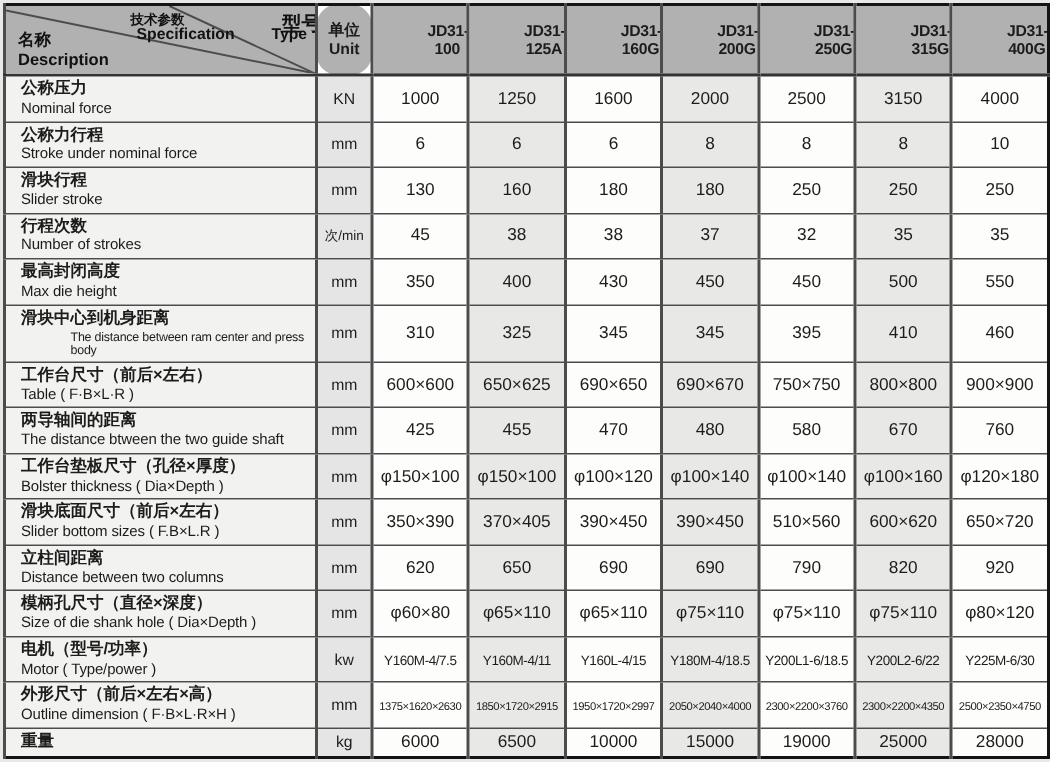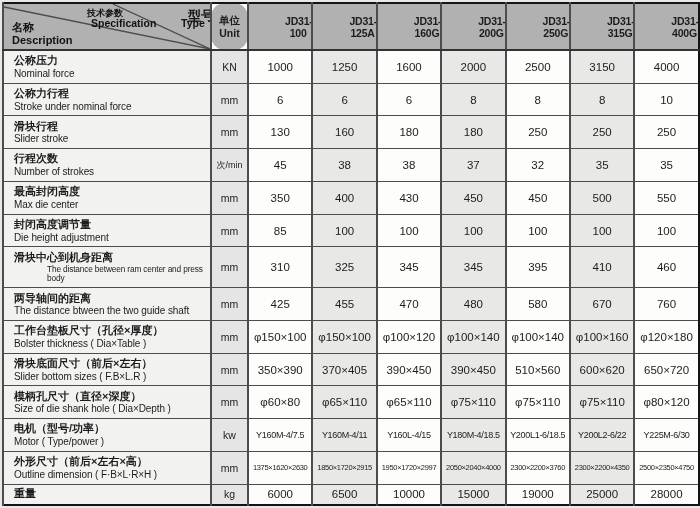--- a/index.html
+++ b/index.html
@@ -150,77 +150,77 @@
       <td>38</td>
       <td>38</td>
       <td>37</td>
       <td>32</td>
       <td>35</td>
       <td>35</td>
     </tr>
     <tr>
       <td class="label">
           <div class="zh">最高封闭高度</div>
-          <div class="en">Max die center</div>
+          <div class="en">Max die height</div>
         </td>
       <td class="unit">mm</td>
       <td>350</td>
       <td>400</td>
       <td>430</td>
       <td>450</td>
       <td>450</td>
       <td>500</td>
       <td>550</td>
     </tr>
     <tr>
       <td class="label">
-          <div class="zh">封闭高度调节量</div>
-          <div class="en">Die height adjustment</div>
-        </td>
-      <td class="unit">mm</td>
-      <td>85</td>
-      <td>100</td>
-      <td>100</td>
-      <td>100</td>
-      <td>100</td>
-      <td>100</td>
-      <td>100</td>
-    </tr>
-    <tr>
-      <td class="label">
           <div class="zh">滑块中心到机身距离</div>
           <div class="en en-small">The distance between ram center and press body</div>
         </td>
       <td class="unit">mm</td>
       <td>310</td>
       <td>325</td>
       <td>345</td>
       <td>345</td>
       <td>395</td>
       <td>410</td>
       <td>460</td>
     </tr>
     <tr>
       <td class="label">
+          <div class="zh">工作台尺寸（前后×左右）</div>
+          <div class="en">Table ( F·B×L·R )</div>
+        </td>
+      <td class="unit">mm</td>
+      <td>600×600</td>
+      <td>650×625</td>
+      <td>690×650</td>
+      <td>690×670</td>
+      <td>750×750</td>
+      <td>800×800</td>
+      <td>900×900</td>
+    </tr>
+    <tr>
+      <td class="label">
           <div class="zh">两导轴间的距离</div>
           <div class="en">The distance btween the two guide shaft</div>
         </td>
       <td class="unit">mm</td>
       <td>425</td>
       <td>455</td>
       <td>470</td>
       <td>480</td>
       <td>580</td>
       <td>670</td>
       <td>760</td>
     </tr>
     <tr>
       <td class="label">
           <div class="zh">工作台垫板尺寸（孔径×厚度）</div>
-          <div class="en">Bolster thickness ( Dia×Table )</div>
+          <div class="en">Bolster thickness ( Dia×Depth )</div>
         </td>
       <td class="unit">mm</td>
       <td>φ150×100</td>
       <td>φ150×100</td>
       <td>φ100×120</td>
       <td>φ100×140</td>
       <td>φ100×140</td>
       <td>φ100×160</td>
       <td>φ120×180</td>
     </tr>
@@ -230,20 +230,34 @@
           <div class="en">Slider bottom sizes ( F.B×L.R )</div>
         </td>
       <td class="unit">mm</td>
       <td>350×390</td>
       <td>370×405</td>
       <td>390×450</td>
       <td>390×450</td>
       <td>510×560</td>
       <td>600×620</td>
       <td>650×720</td>
+    </tr>
+    <tr>
+      <td class="label">
+          <div class="zh">立柱间距离</div>
+          <div class="en">Distance between two columns</div>
+        </td>
+      <td class="unit">mm</td>
+      <td>620</td>
+      <td>650</td>
+      <td>690</td>
+      <td>690</td>
+      <td>790</td>
+      <td>820</td>
+      <td>920</td>
     </tr>
     <tr>
       <td class="label">
           <div class="zh">模柄孔尺寸（直径×深度）</div>
           <div class="en">Size of die shank hole ( Dia×Depth )</div>
         </td>
       <td class="unit">mm</td>
       <td>φ60×80</td>
       <td>φ65×110</td>
       <td>φ65×110</td>

